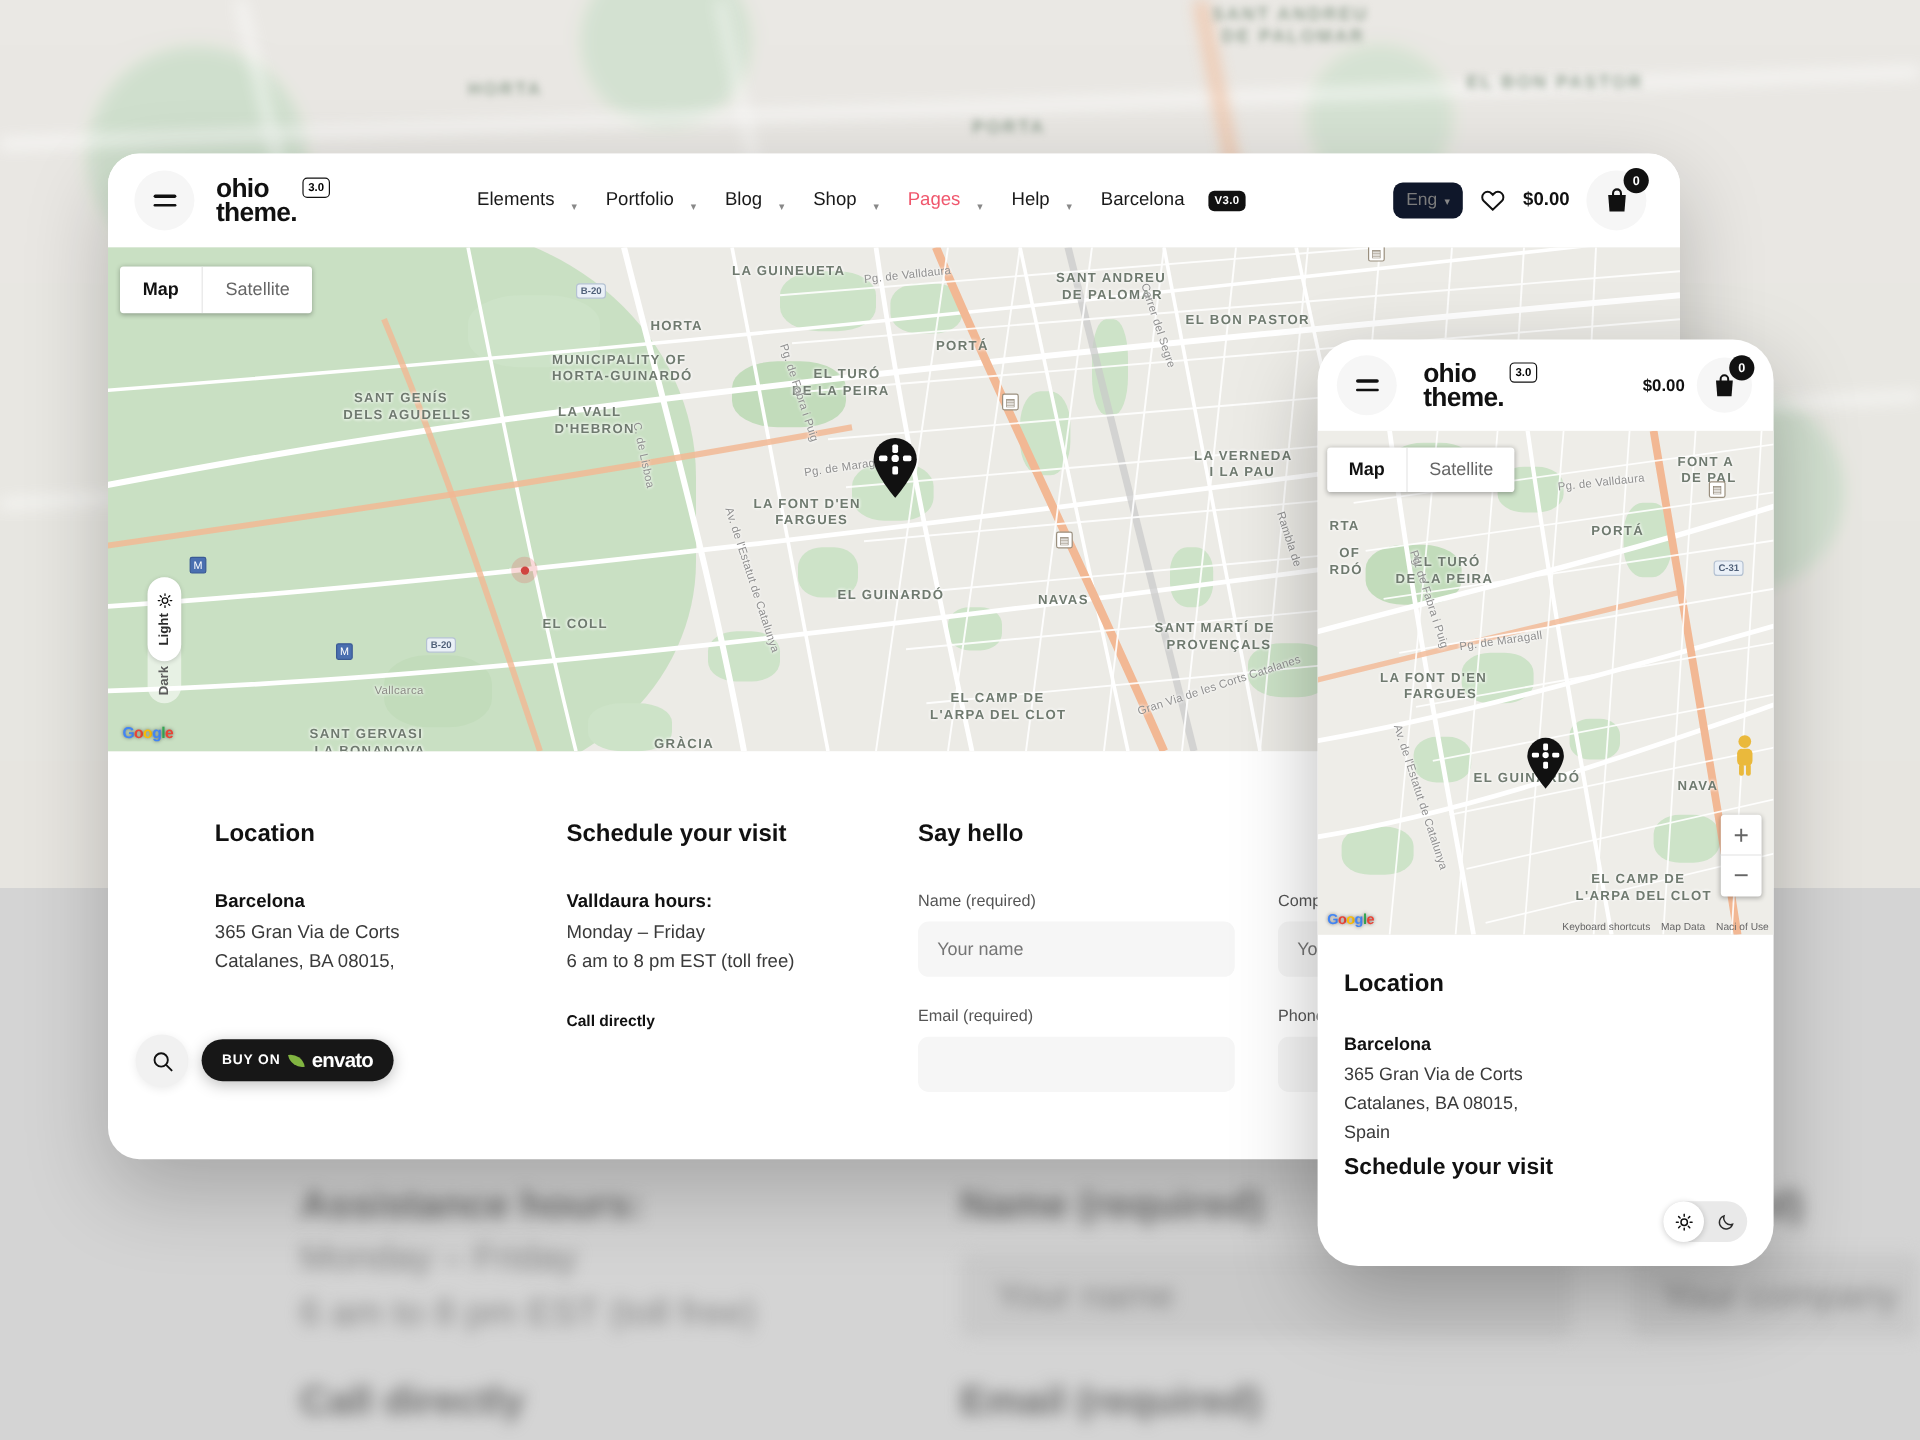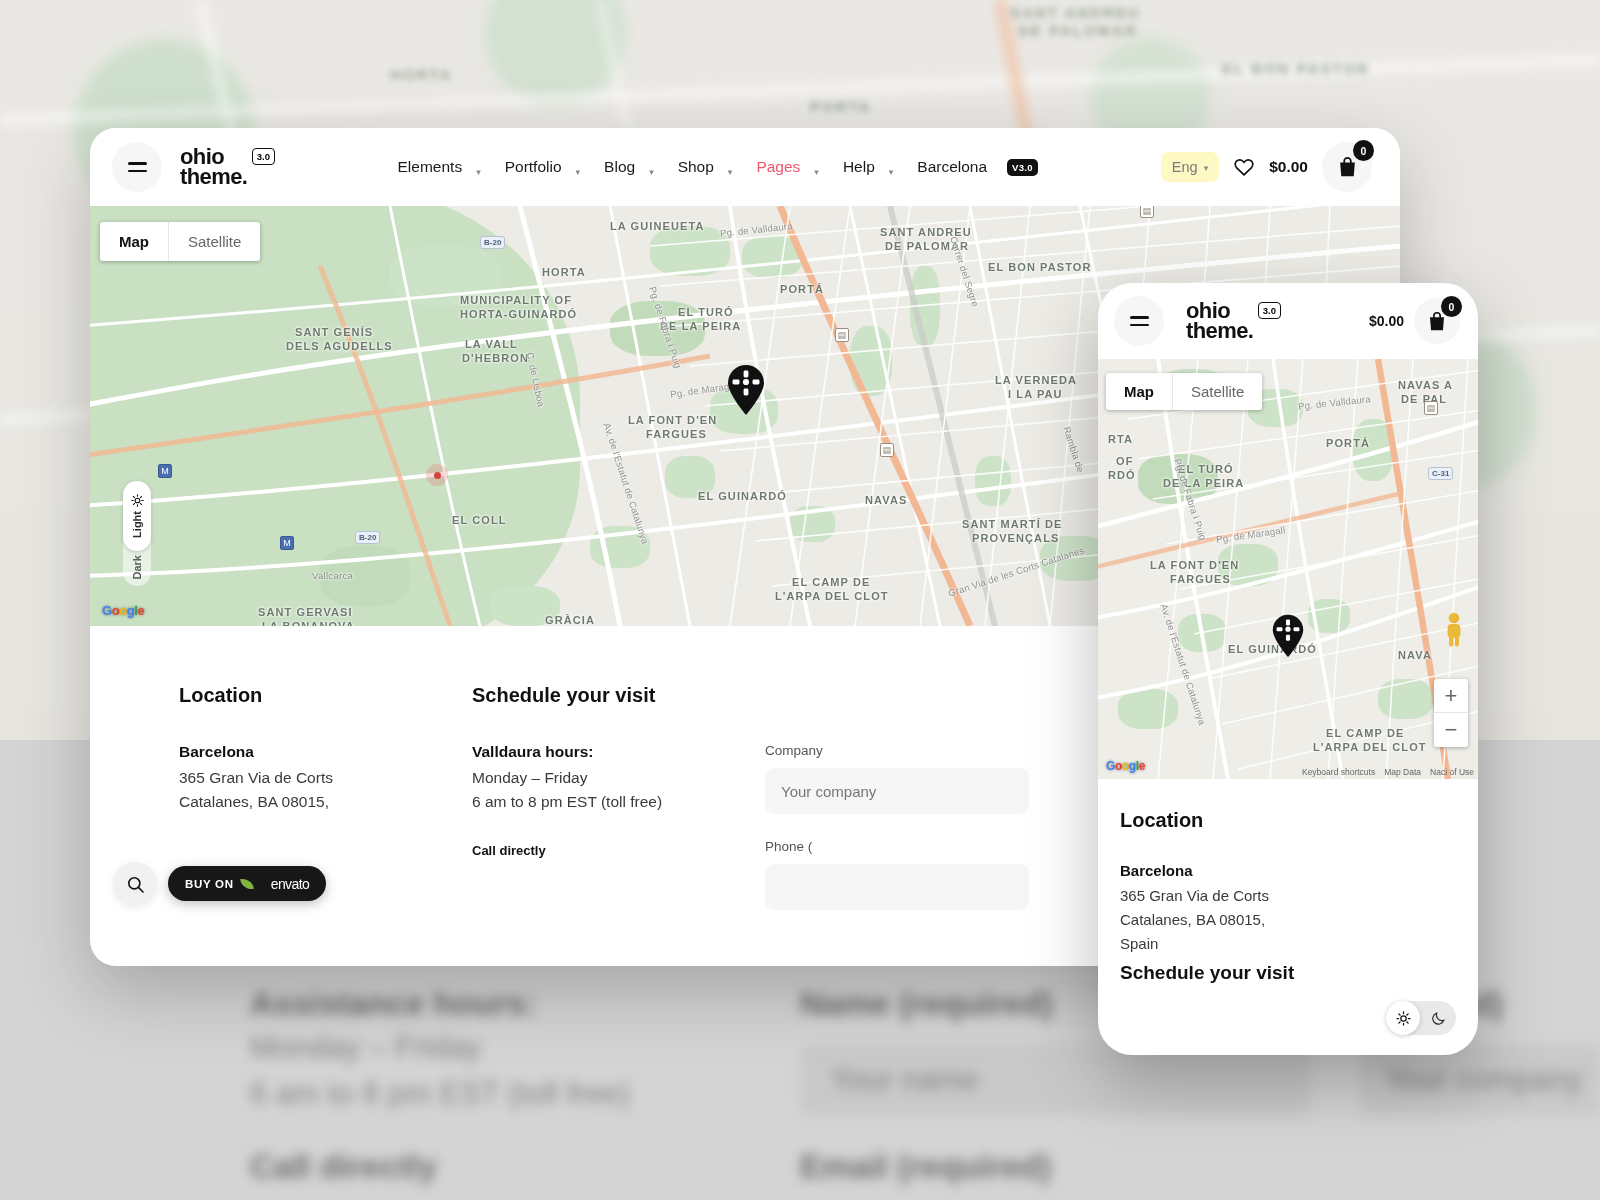--- a/index.html
+++ b/index.html
@@ -113,21 +113,21 @@
   }
   .nav-item.active { color: #f0576d; }
   .caret { font-size: 9px; color: #888; position: relative; top: 1px; }
   .nav-badge {
     background: #111; color: #fff; font-size: 9.5px; font-weight: bold;
     border-radius: 5px; padding: 3px 5px; margin-left: 6px; letter-spacing: .3px;
   }
 
   .d-right { display: flex; align-items: center; gap: 14px; flex: none; }
   .lang {
-    background: #fef9c3; border-radius: 8px;
+    background: #0f172a; border-radius: 8px;
     padding: 7px 11px; font-size: 14.5px; color: #7c7c7c;
     display: flex; align-items: center; gap: 6px; cursor: pointer;
   }
   .heart { width: 22px; height: 22px; cursor: pointer; }
   .price { font-size: 15.5px; font-weight: bold; color: #111; }
   .cart-wrap { position: relative; }
   .cart {
     width: 50px; height: 50px; border-radius: 50%;
     background: #f6f6f6; display: flex; align-items: center; justify-content: center;
     cursor: pointer;
@@ -277,21 +277,21 @@
   }
   .envato {
     position: absolute; left: 168px; top: 866px;
     height: 35px; border-radius: 18px;
     background: #171717; color: #fff;
     display: flex; align-items: center; gap: 7px;
     padding: 0 17px; z-index: 40; cursor: pointer;
     box-shadow: 0 3px 12px rgba(0,0,0,.25);
   }
   .envato .buy { font-size: 11.5px; font-weight: bold; letter-spacing: .7px; }
-  .envato .brand { font-size: 14px; font-weight: normal; letter-spacing: -.6px; margin-left: 11px; }
+  .envato .brand { font-size: 17px; font-weight: bold; letter-spacing: -.6px; }
   .leaf {
     width: 12px; height: 12px; background: #81b441;
     border-radius: 0 100% 0 100%; transform: rotate(-10deg);
     display: inline-block;
   }
 
   
   .mobile {
     position: absolute;
     left: 1098px; top: 283px;
@@ -628,20 +628,31 @@
     </div>
 
     <div class="col">
       <div class="h2">Schedule your visit</div>
       <div class="sub">Valldaura hours:</div>
       <div class="line">Monday – Friday</div>
       <div class="line">6 am to 8 pm EST (toll free)</div>
       <div class="h3">Call directly</div>
     </div>
 
+    <div class="col wide">
+      <div class="h2">Say hello</div>
+      <div class="fgroup">
+        <div class="flabel">Name (required)</div>
+        <input class="finput" type="text" placeholder="Your name" style="">
+      </div>
+      <div class="fgroup">
+        <div class="flabel">Email (required)</div>
+        <input class="finput" type="text" placeholder="" style="">
+      </div>
+    </div>
 
     <div class="col wide">
       <div class="h2">&nbsp;</div>
       <div class="fgroup">
         <div class="flabel">Company</div>
         <input class="finput" type="text" placeholder="Your company" style="">
       </div>
       <div class="fgroup">
         <div class="flabel">Phone (</div>
         <input class="finput" type="text" placeholder="" style="">
@@ -728,21 +739,21 @@
           <path d="M100 0 L60 420"></path>
             <path d="M150 0 L115 420"></path>
           <path d="M205 0 L172 420"></path>
             <path d="M260 0 L230 420"></path>
           <path d="M315 0 L288 420"></path>
             <path d="M370 0 L345 420"></path>
         </g>
       </svg>
 
       <div class="maplabel street" style="left:200px;top:38px;transform:rotate(-6deg)">Pg. de Valldaura</div>
-      <div class="maplabel" style="left:300px;top:20px;">NAVAS A</div>
+      <div class="maplabel" style="left:300px;top:20px;">FONT A</div>
       <div class="maplabel" style="left:303px;top:34px;">DE PAL</div>
       <div class="maplabel" style="left:10px;top:74px;">RTA</div>
       <div class="maplabel" style="left:18px;top:96px;">OF</div>
       <div class="maplabel" style="left:10px;top:110px;">RDÓ</div>
       <div class="maplabel" style="left:228px;top:78px;">PORTÁ</div>
       <div class="maplabel" style="left:80px;top:104px;">EL TURÓ</div>
       <div class="maplabel" style="left:65px;top:118px;">DE LA PEIRA</div>
       <div class="maplabel street" style="left:50px;top:135px;transform:rotate(72deg)">Pg. de Fabra i Puig</div>
       <div class="maplabel" style="left:52px;top:200px;">LA FONT D'EN</div>
       <div class="maplabel" style="left:72px;top:214px;">FARGUES</div>

